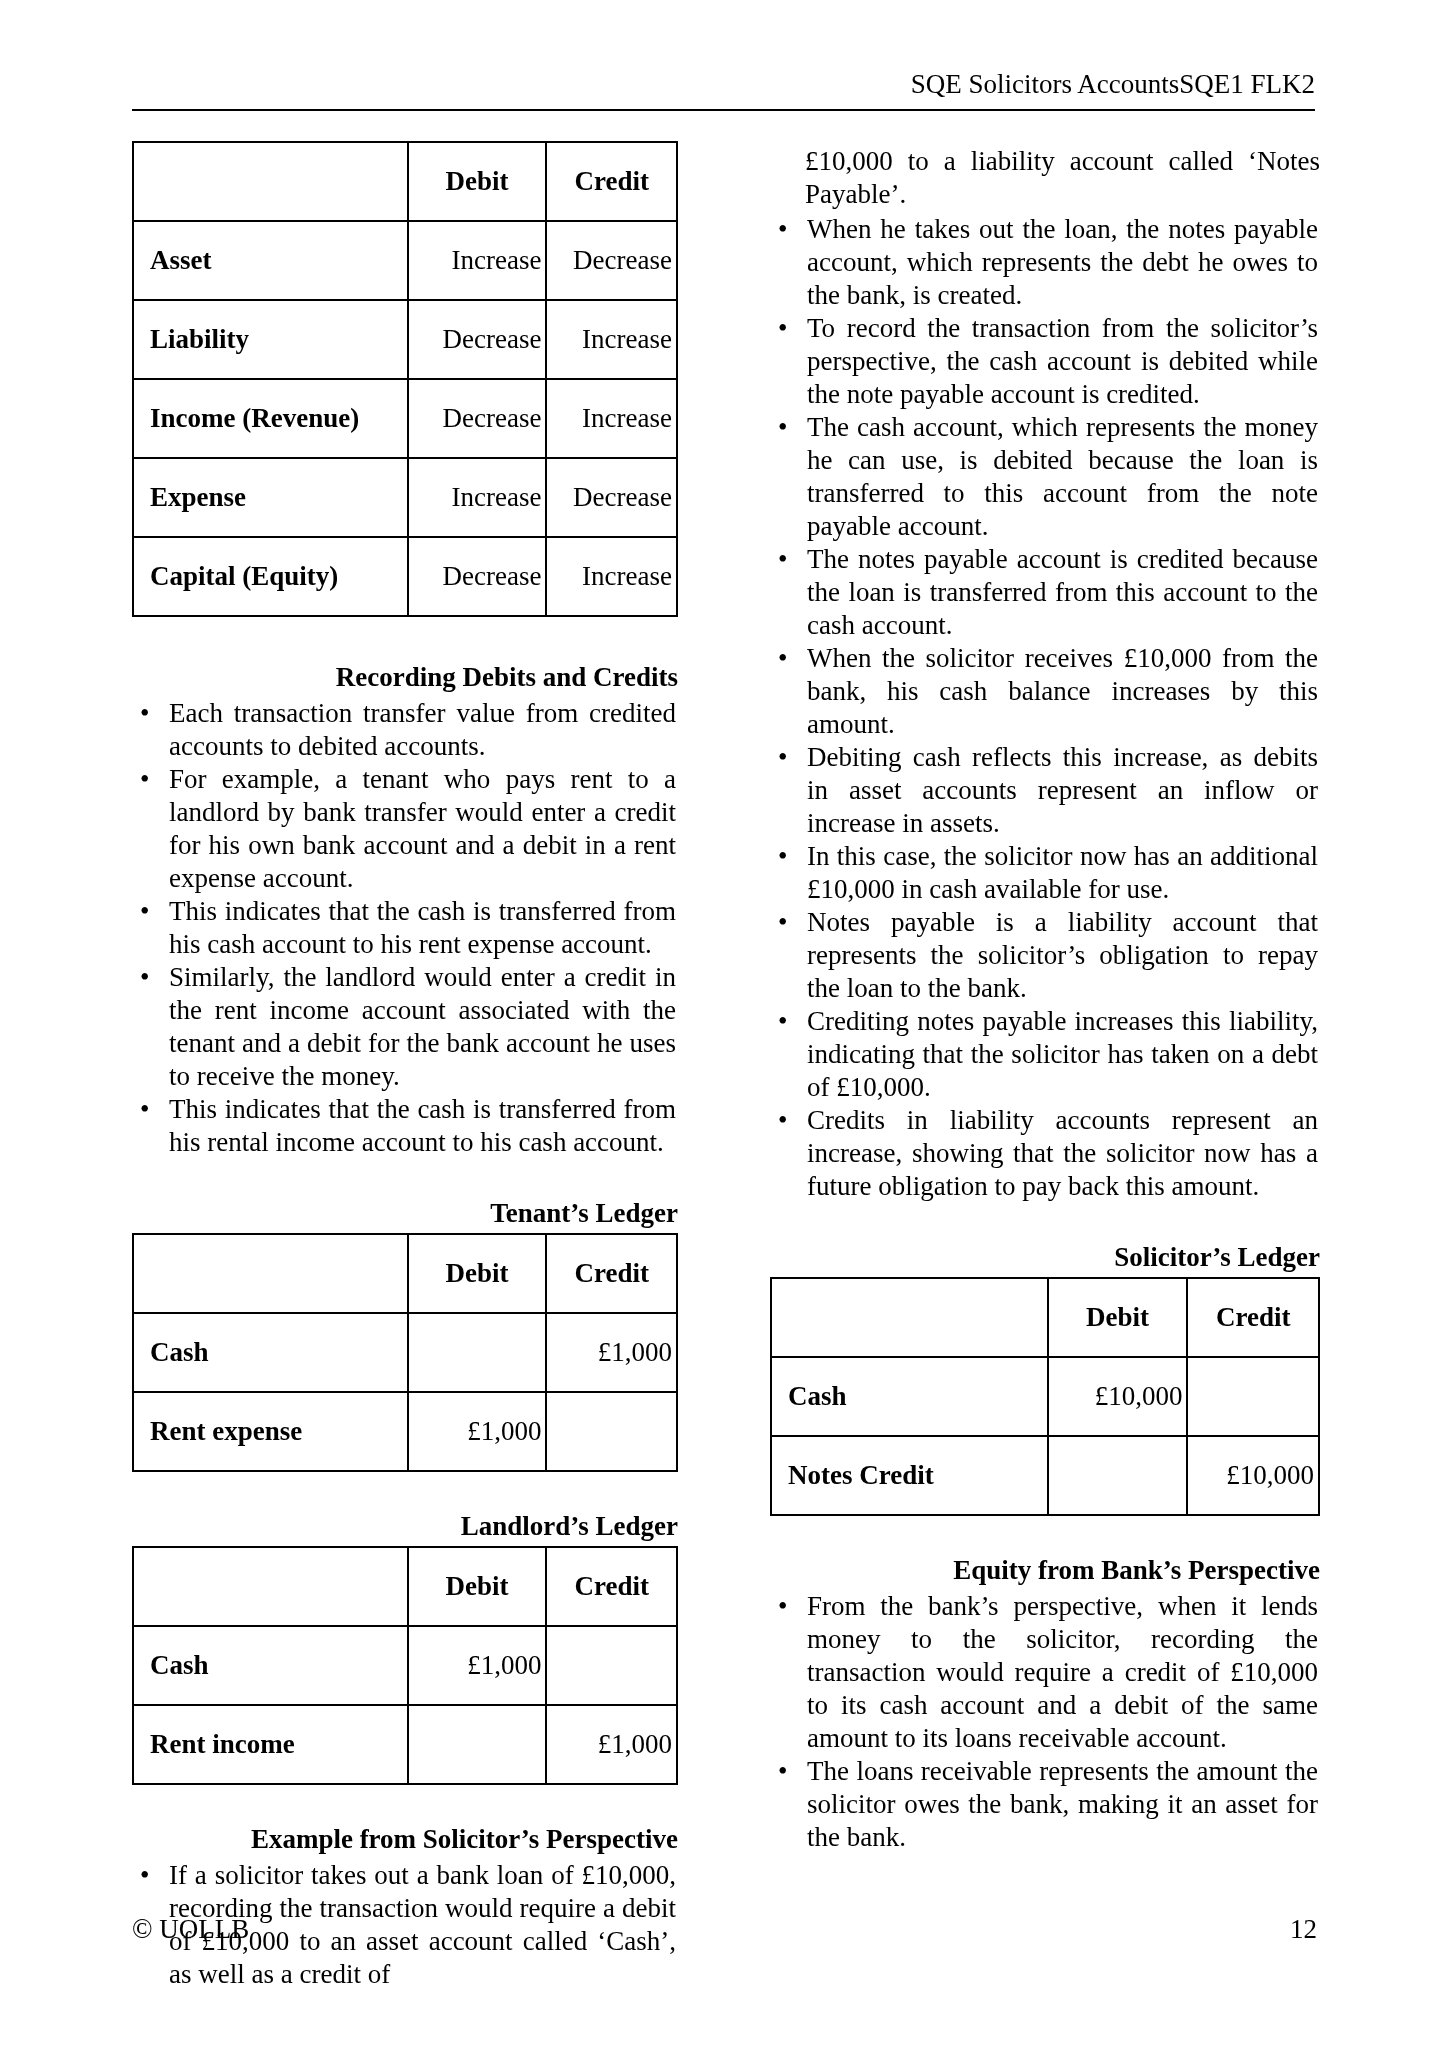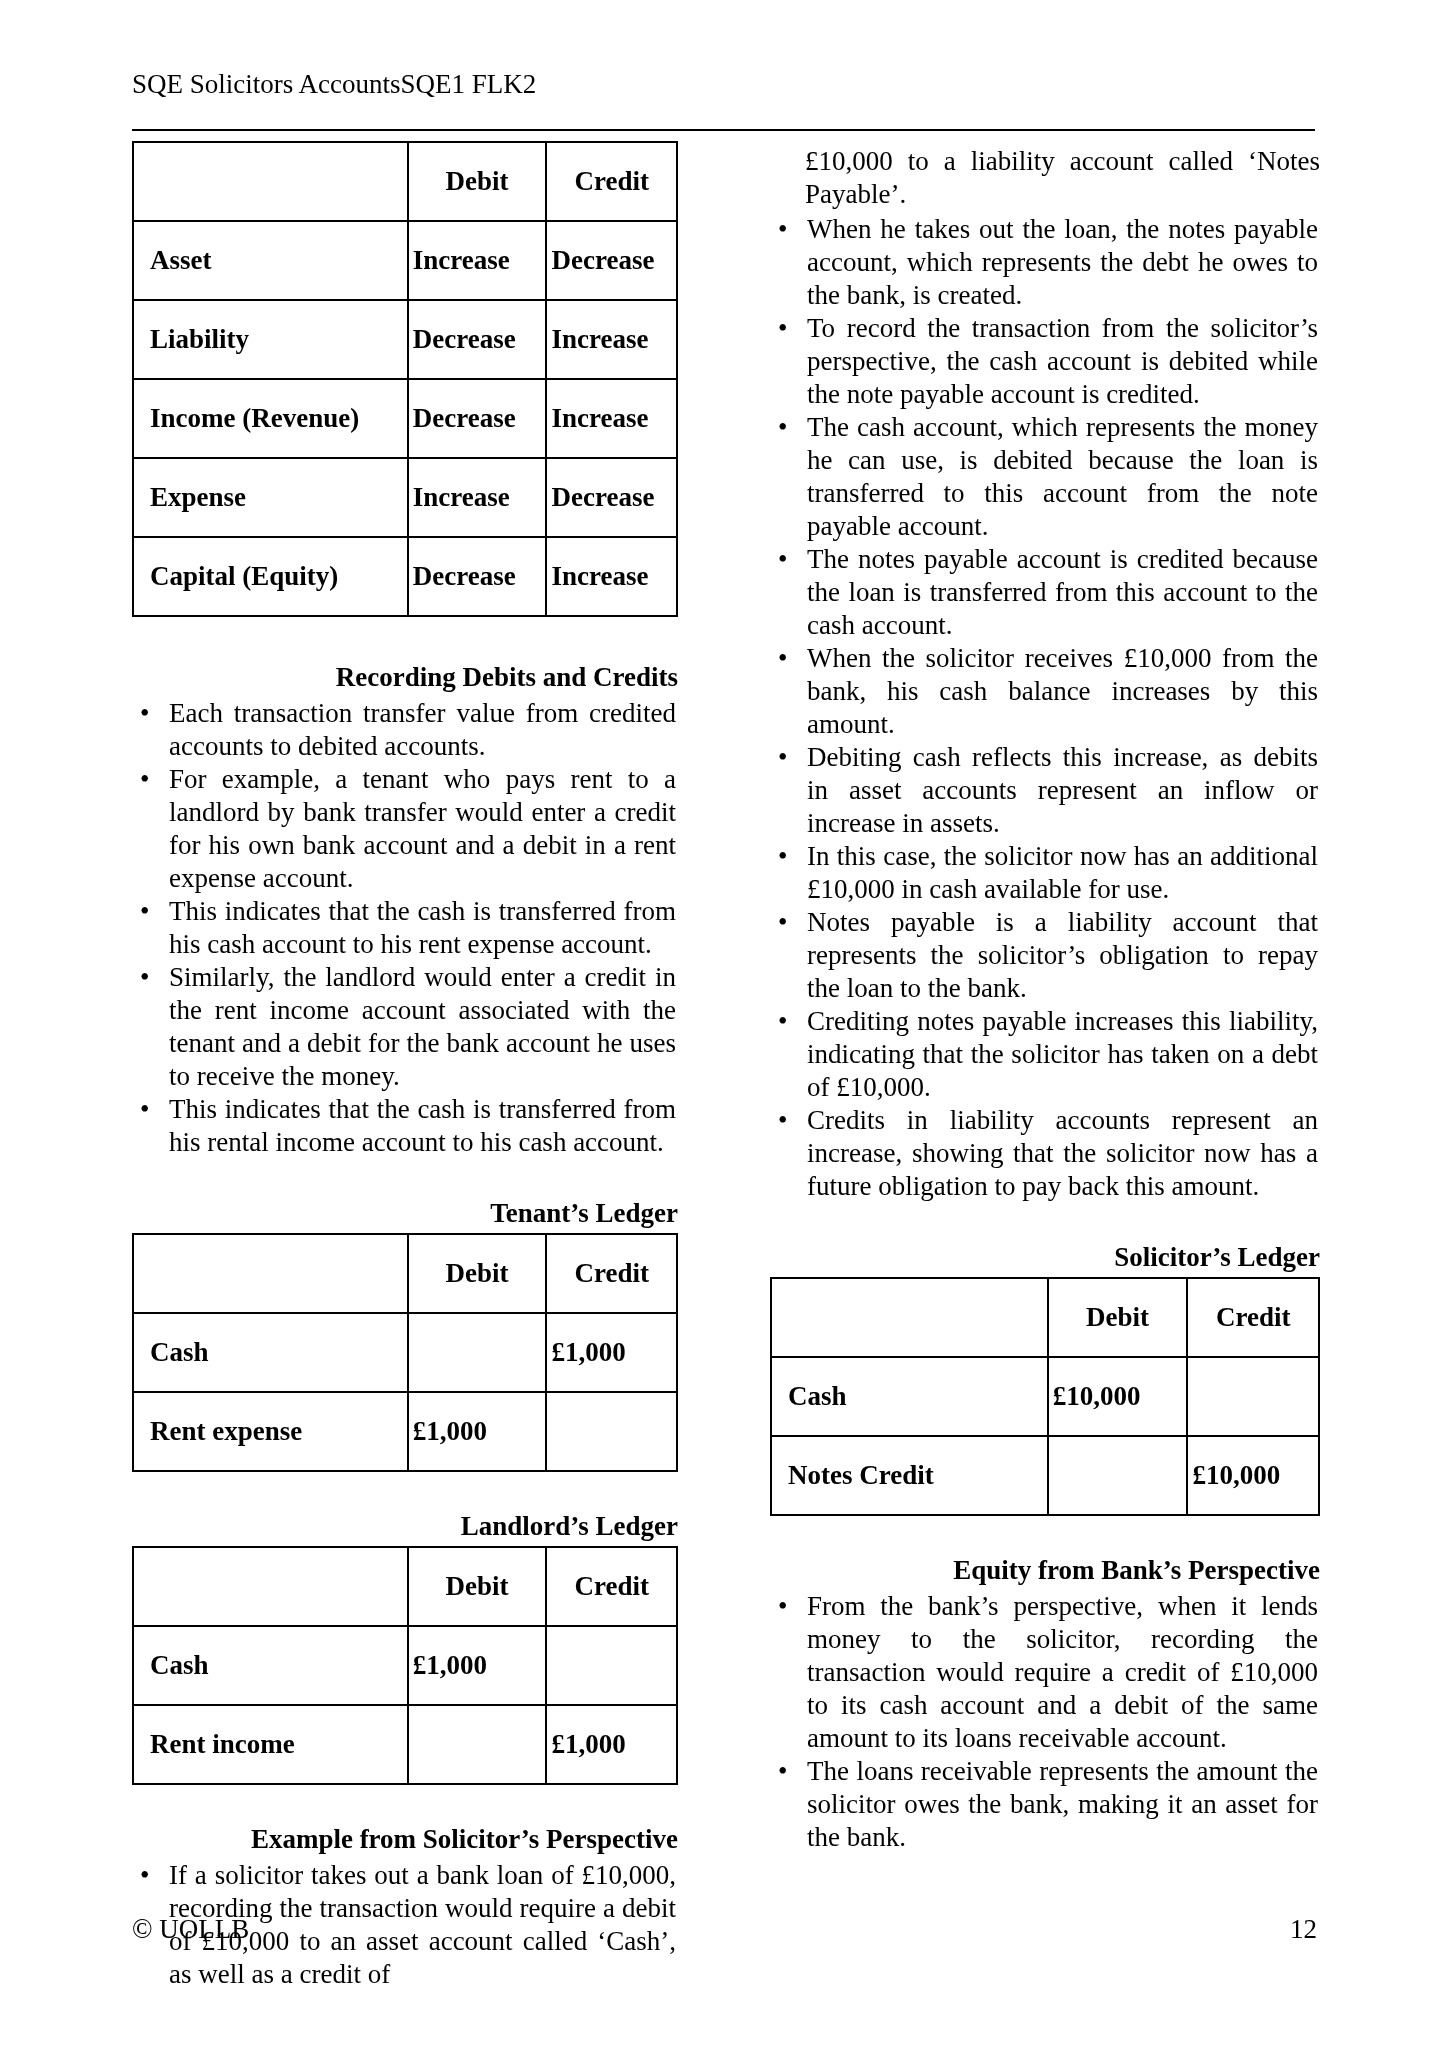--- a/index.html
+++ b/index.html
@@ -7,23 +7,23 @@
     position:relative;
     width:1445px;height:2045px;
     background:#ffffff;
     font-family:"Liberation Serif","DejaVu Serif",serif;
     color:#000;
     margin:0 auto;
     overflow:hidden;
   }
   .header{
     position:absolute;left:132px;right:130px;top:68px;
-    display:flex;justify-content:flex-start;align-items:flex-end;
+    display:flex;justify-content:flex-end;align-items:flex-end;
     font-size:27px;line-height:33px;
-    padding-bottom:28px;
+    padding-bottom:8px;
     border-bottom:2.5px solid #000;
   }
   .col{
     position:absolute;top:135px;
     font-size:27px;line-height:33px;
     text-align:justify;
   }
   .col-left{left:132px;width:546px;}
   .col-right{left:770px;width:550px;}
   .heading{
@@ -39,21 +39,21 @@
   .ledger th,.ledger td{
     border:2px solid #000;
     height:69px;
     padding:4px;
     font-size:27px;
     vertical-align:middle;
     overflow:hidden;
   }
   .ledger th{font-weight:bold;text-align:center;}
   .ledger td.lbl{font-weight:bold;text-align:left;padding-left:16px;}
-  .ledger td.val{text-align:left;font-weight:bold;}
+  .ledger td.val{text-align:right;font-weight:normal;}
   .bullets{list-style:none;margin:2px;padding:0;}
   .bullets li{position:relative;padding-left:35px;}
   .bullets li::before{content:"\2022";position:absolute;left:6px;top:0;}
   .continuation{margin:10px 0 0 0;padding-left:35px;}
   .footer{
     position:absolute;left:132px;right:128px;top:1913px;
     display:flex;justify-content:space-between;
     font-size:27px;line-height:33px;
   }
 </style>

